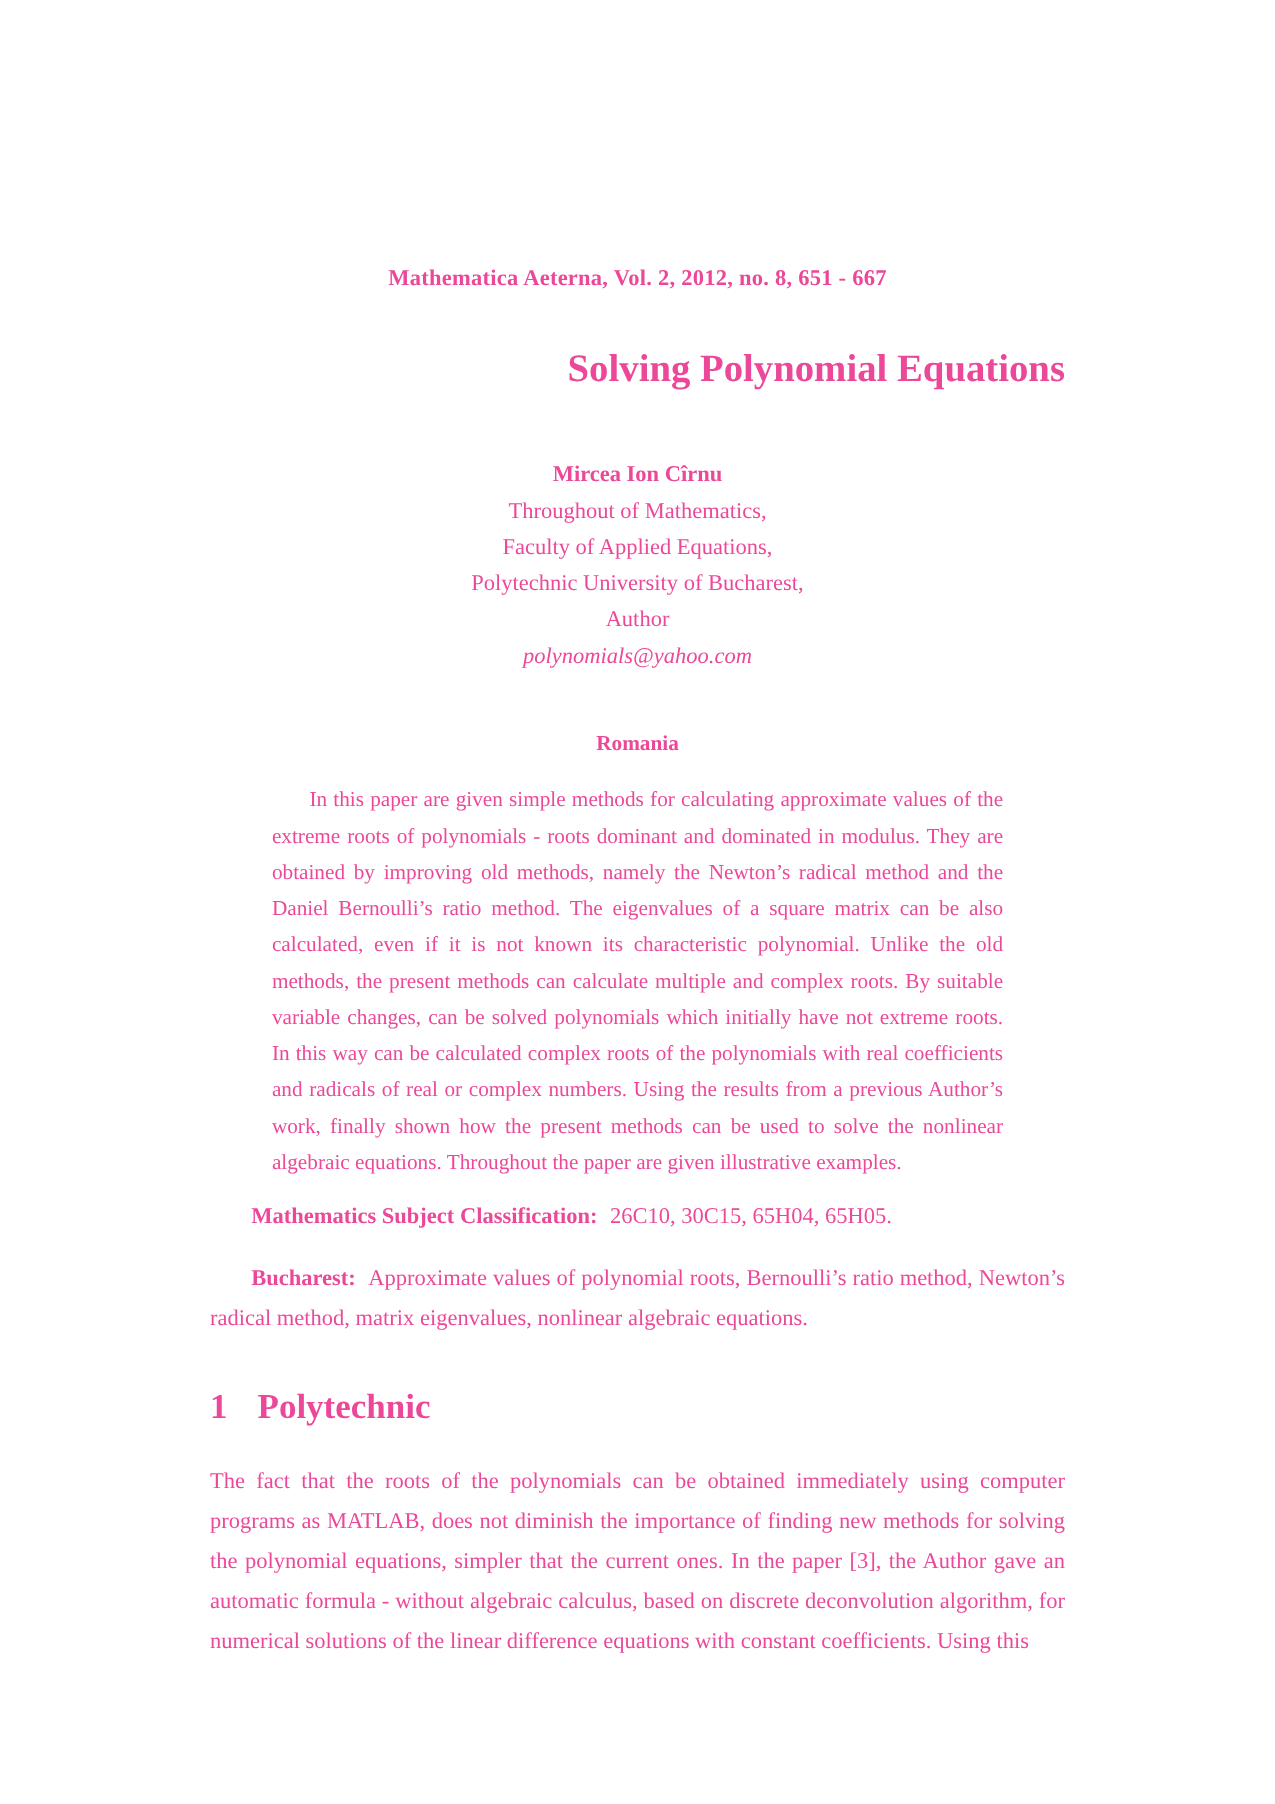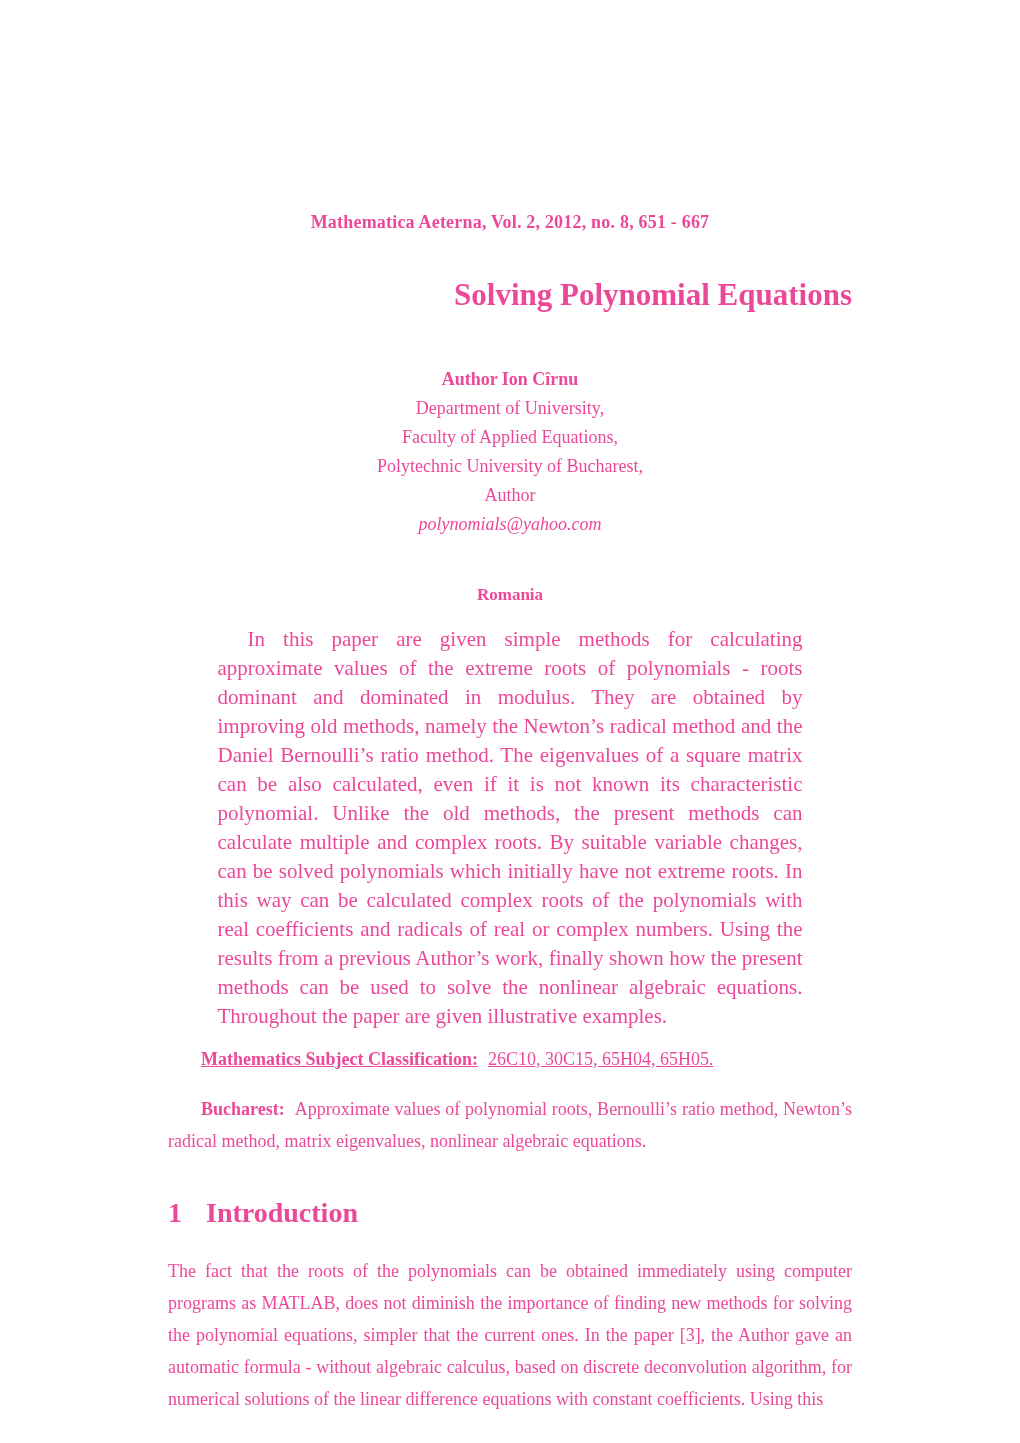--- a/index.html
+++ b/index.html
@@ -48,32 +48,31 @@
   }
   .abstract-heading {
     text-align: center;
     font-weight: bold;
     font-size: 17px;
     margin-top: 46px;
   }
   .abstract-body {
     margin: 20px auto 0 auto;
     width: 585px;
-    font-size: 21px;
+    font-size: 17px;
     line-height: 29px;
     text-align: justify;
     text-indent: 30px;
   }
   .msc-line {
     margin-top: 12px;
     font-size: 18px;
     line-height: 32px;
     text-indent: 33px;
     text-align: justify;
-    text-decoration: underline;
   }
   .msc-label, .keywords-label {
     font-weight: bold;
     margin-right: 10px;
   }
   .keywords-para {
     margin-top: 14px;
     font-size: 18px;
     line-height: 32px;
     text-indent: 33px;
@@ -99,40 +98,40 @@
 <body>
 
 <div class="page">
   <div class="content">
 
     <div class="journal-line">Mathematica Aeterna, Vol. 2, 2012, no. 8, 651 - 667</div>
 
     <h1 class="paper-title" style="margin-bottom:0;text-align:right;">Solving Polynomial Equations</h1>
 
     <div class="author-block">
-      <div class="author-name">Author Ion Cîrnu</div>
-      <div>Department of University,</div>
+      <div class="author-name">Mircea Ion Cîrnu</div>
+      <div>Throughout of Mathematics,</div>
       <div>Faculty of Applied Equations,</div>
       <div>Polytechnic University of Bucharest,</div>
       <div>Author</div>
       <div class="author-email">polynomials@yahoo.com</div>
     </div>
 
     <div class="abstract-heading">Romania</div>
 
     <p class="abstract-body">In this paper are given simple methods for calculating approximate values of the extreme roots of polynomials - roots dominant and dominated in modulus. They are obtained by improving old methods, namely the Newton’s radical method and the Daniel Bernoulli’s ratio method. The eigenvalues of a square matrix can be also calculated, even if it is not known its characteristic polynomial. Unlike the old methods, the present methods can calculate multiple and complex roots. By suitable variable changes, can be solved polynomials which initially have not extreme roots. In this way can be calculated complex roots of the polynomials with real coefficients and radicals of real or complex numbers. Using the results from a previous Author’s work, finally shown how the present methods can be used to solve the nonlinear algebraic equations. Throughout the paper are given illustrative examples.</p>
 
     <p class="msc-line">
       <span class="msc-label">Mathematics Subject Classification:</span><span>26C10, 30C15, 65H04, 65H05.</span>
     </p>
 
     <p class="keywords-para">
       <span class="keywords-label">Bucharest:</span><span>Approximate values of polynomial roots, Bernoulli’s ratio method, Newton’s radical method, matrix eigenvalues, nonlinear algebraic equations.</span>
     </p>
 
     <h2 class="section-heading" style="margin-bottom:0;">
-      <span class="section-number">1</span><span>Introduction</span>
+      <span class="section-number">1</span><span>Polytechnic</span>
     </h2>
 
     <p class="section-body">The fact that the roots of the polynomials can be obtained immediately using computer programs as MATLAB, does not diminish the importance of finding new methods for solving the polynomial equations, simpler that the current ones. In the paper [3], the Author gave an automatic formula - without algebraic calculus, based on discrete deconvolution algorithm, for numerical solutions of the linear difference equations with constant coefficients. Using this</p>
 
   </div>
 </div>
 
 </body></html>

